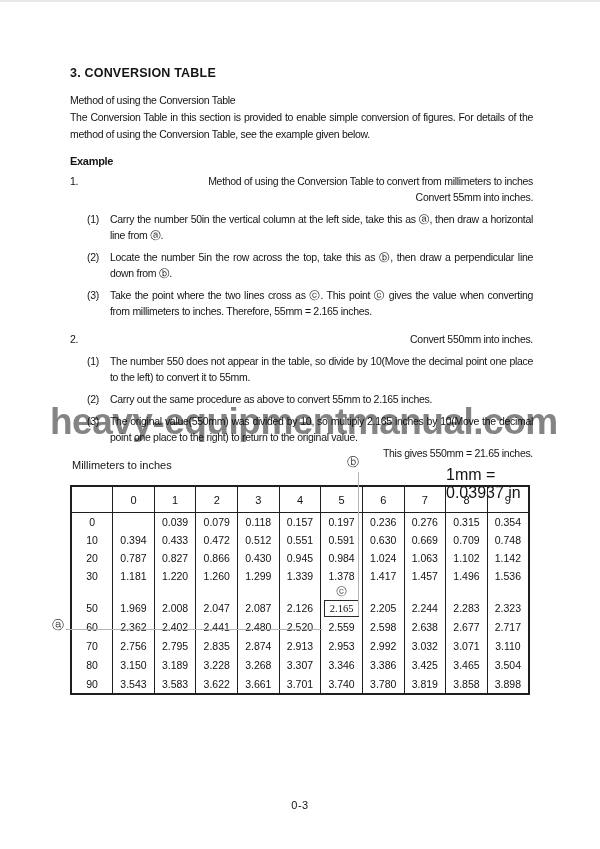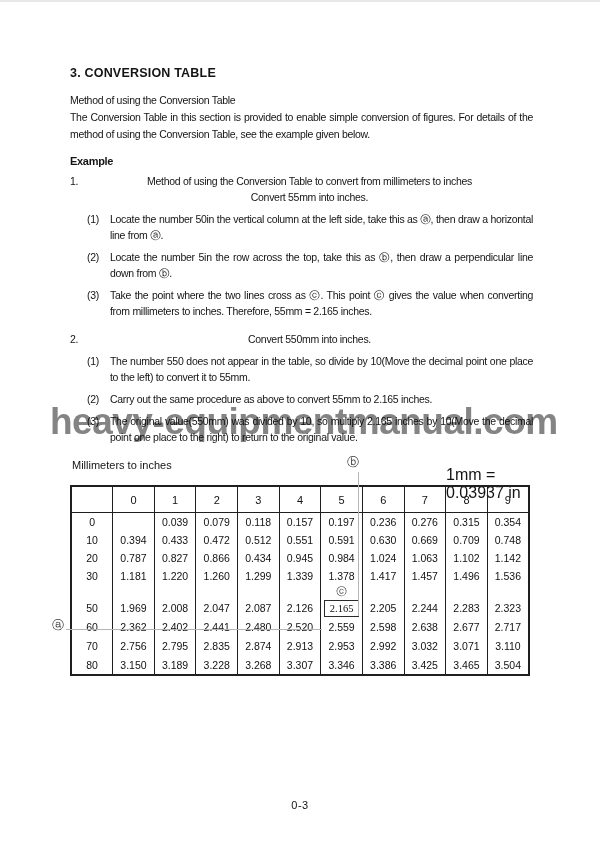--- a/index.html
+++ b/index.html
@@ -26,21 +26,21 @@
   .example{
     left:70px;top:152px;width:463px;
     font-size:10.5px;line-height:16px;letter-spacing:-0.3px;
   }
   .example-heading{font-weight:bold;font-size:11px;line-height:14px;}
   .item{position:relative;margin-top:5px;padding-left:16px;}
   .item-marker{position:absolute;left:0;top:0;}
   .subitem{position:relative;margin-top:6px;margin-left:1px;padding-left:23px;}
   .subitem-marker{position:absolute;left:0;top:0;}
   .para{text-align:justify;}
-  .para-plain{text-align:center;}
+  .para-plain{text-align:right;}
 
   
   .watermark{
     left:50px;top:399px;
     font-size:37px;font-weight:bold;letter-spacing:-0.5px;
     white-space:nowrap;
     mix-blend-mode:multiply;
     opacity:.88;
   }
 
@@ -99,21 +99,21 @@
   <div class="abs example">
     <div class="example-heading">Example</div>
 
     <div class="item">
       <span class="item-marker">1.</span>
       <div class="para-plain">Method of using the Conversion Table to convert from millimeters to inches</div>
       <div class="para-plain">Convert 55mm into inches.</div>
 
       <div class="subitem">
         <span class="subitem-marker">(1)</span>
-        <div class="para">Locate the number 50in the vertical column at the left side, take this as ⓐ, then draw a horizontal line from ⓐ.</div>
+        <div class="para">Carry the number 50in the vertical column at the left side, take this as ⓐ, then draw a horizontal line from ⓐ.</div>
       </div>
       <div class="subitem">
         <span class="subitem-marker">(2)</span>
         <div class="para">Locate the number 5in the row across the top, take this as ⓑ, then draw a perpendicular line down from ⓑ.</div>
       </div>
       <div class="subitem">
         <span class="subitem-marker">(3)</span>
         <div class="para">Take the point where the two lines cross as ⓒ.   This point ⓒ gives the value when converting from millimeters to inches.   Therefore, 55mm = 2.165 inches.</div>
       </div>
     </div>
@@ -126,20 +126,21 @@
         <span class="subitem-marker">(1)</span>
         <div class="para">The number 550 does not appear in the table, so divide by 10(Move the decimal point one place to the left) to convert it to 55mm.</div>
       </div>
       <div class="subitem">
         <span class="subitem-marker">(2)</span>
         <div class="para">Carry out the same procedure as above to convert 55mm to 2.165 inches.</div>
       </div>
       <div class="subitem">
         <span class="subitem-marker">(3)</span>
         <div class="para">The original value(550mm) was divided by 10, so multiply 2.165 inches by 10(Move the decimal point one place to the right) to return to the original value.</div>
+        <div class="para-plain">This gives 550mm = 21.65 inches.</div>
       </div>
     </div>
   </div>
 
   <div class="abs tbl-caption">Millimeters to inches</div>
   <div class="abs marker-b">ⓑ</div>
   <div class="abs tbl-formula">1mm = 0.03937 in</div>
 
   <table class="conv">
       <thead>
@@ -182,21 +183,21 @@
           <td>0.630</td>
           <td>0.669</td>
           <td>0.709</td>
           <td>0.748</td>
         </tr>
         <tr class="upper">
           <th>20</th>
           <td>0.787</td>
           <td>0.827</td>
           <td>0.866</td>
-          <td>0.434</td>
+          <td>0.430</td>
           <td>0.945</td>
           <td>0.984</td>
           <td>1.024</td>
           <td>1.063</td>
           <td>1.102</td>
           <td>1.142</td>
         </tr>
         <tr class="upper">
           <th>30</th>
           <td>1.181</td>
@@ -268,20 +269,33 @@
           <td>3.189</td>
           <td>3.228</td>
           <td>3.268</td>
           <td>3.307</td>
           <td>3.346</td>
           <td>3.386</td>
           <td>3.425</td>
           <td>3.465</td>
           <td>3.504</td>
         </tr>
+        <tr class="lower">
+          <th>90</th>
+          <td>3.543</td>
+          <td>3.583</td>
+          <td>3.622</td>
+          <td>3.661</td>
+          <td>3.701</td>
+          <td>3.740</td>
+          <td>3.780</td>
+          <td>3.819</td>
+          <td>3.858</td>
+          <td>3.898</td>
+        </tr>
       </tbody>
     </table>
 
   <div class="abs vguide"></div>
   <div class="abs hguide"></div>
   <div class="abs marker-a">ⓐ</div>
 
   <div class="abs watermark" style="color: #737373;">heavy-equipmentmanual.com</div>
 
   <div class="abs footer">0-3</div>

